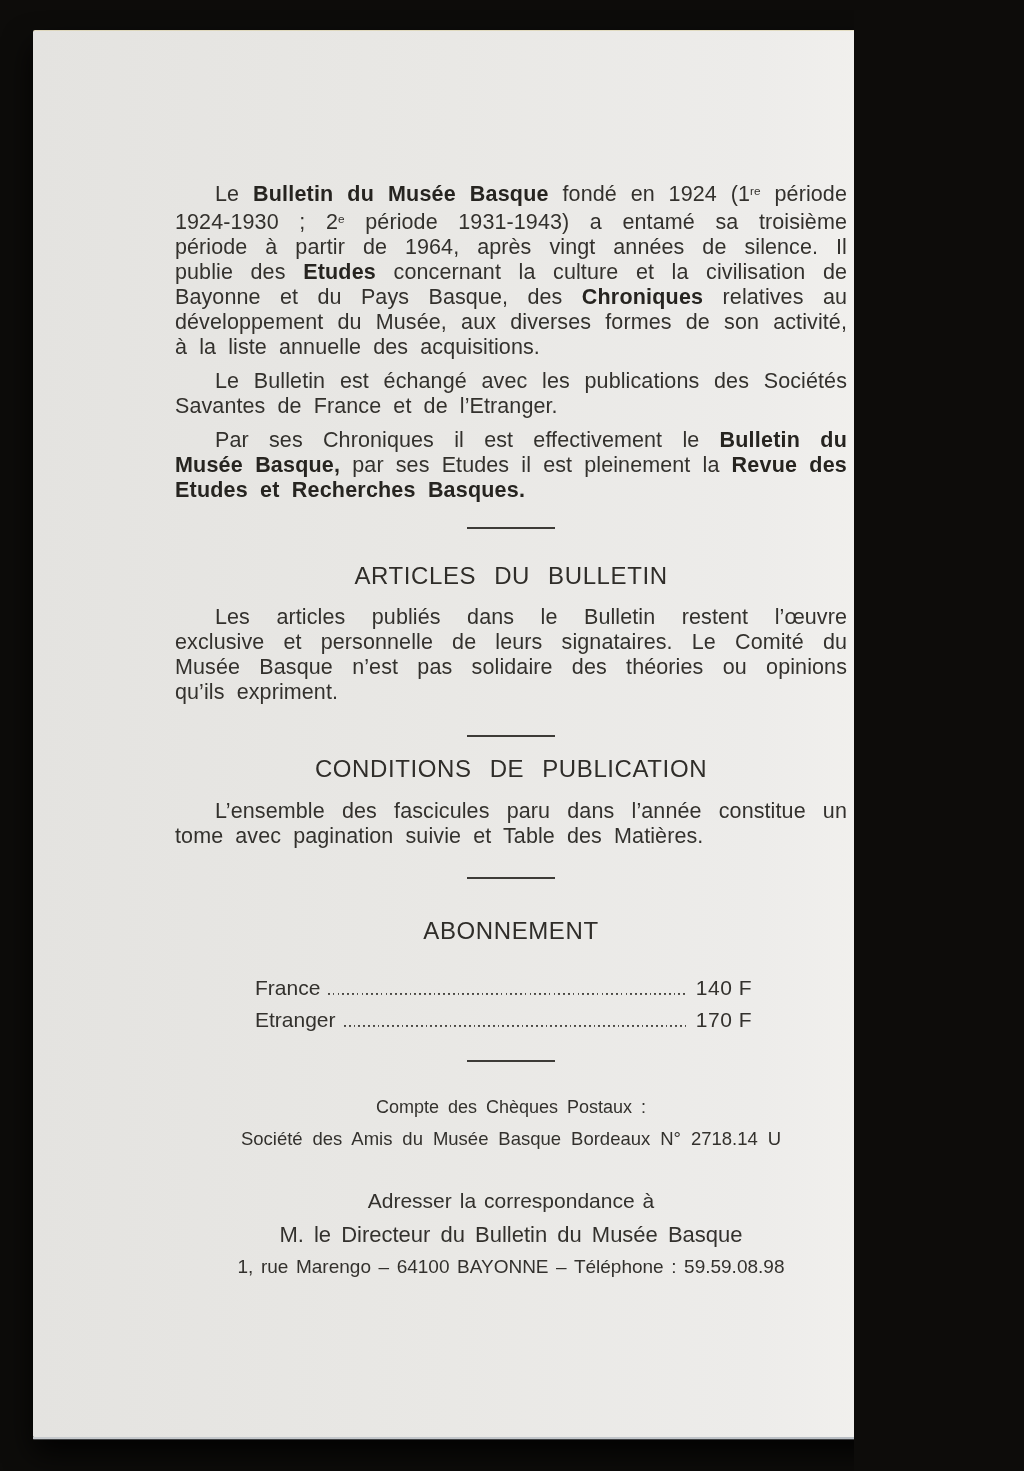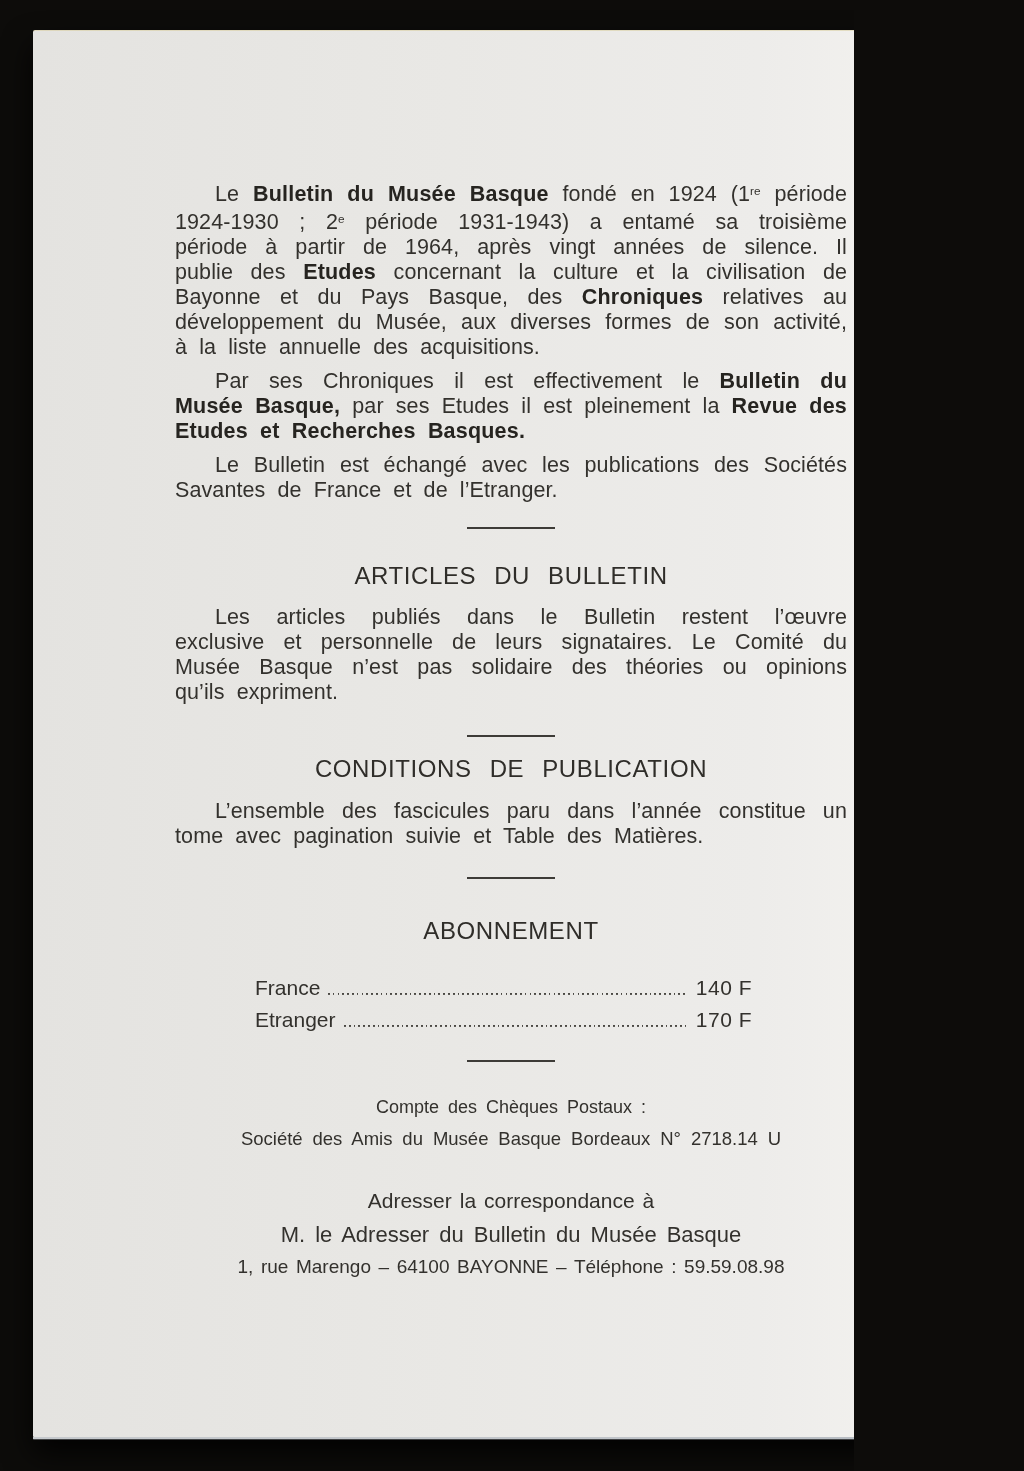--- a/index.html
+++ b/index.html
@@ -98,23 +98,23 @@
 <body>
 
 <div class="scan">
   <div class="page-next"></div>
 
   <div class="page">
     <div class="content">
 
       <p class="par m-p1"><span>Le </span><span class="b">Bulletin du Musée Basque</span><span> fondé en 1924 (1</span><span class="sup">re</span><span> période 1924-1930 ; 2</span><span class="sup">e</span><span> période 1931-1943) a entamé sa troisième période à partir de 1964, après vingt années de silence. Il publie des </span><span class="b">Etudes</span><span> concernant la culture et la civilisation de Bayonne et du Pays Basque, des </span><span class="b">Chroniques</span><span> relatives au développement du Musée, aux diverses formes de son activité, à la liste annuelle des acquisitions.</span></p>
 
+      <p class="par m-p3">Le Bulletin est échangé avec les publications des Sociétés Savantes de France et de l’Etranger.</p>
+
       <p class="par m-p2"><span>Par ses Chroniques il est effectivement le </span><span class="b">Bulletin du Musée Basque,</span><span> par ses Etudes il est pleinement la </span><span class="b">Revue des Etudes et Recherches Basques.</span></p>
-
-      <p class="par m-p3">Le Bulletin est échangé avec les publications des Sociétés Savantes de France et de l’Etranger.</p>
 
       <div class="rule m-rule1"></div>
 
       <h2 class="heading m-h1">ARTICLES DU BULLETIN</h2>
       <p class="par m-p4">Les articles publiés dans le Bulletin restent l’œuvre exclusive et personnelle de leurs signataires. Le Comité du Musée Basque n’est pas solidaire des théories ou opinions qu’ils expriment.</p>
 
       <div class="rule m-rule2"></div>
 
       <h2 class="heading m-h2">CONDITIONS DE PUBLICATION</h2>
       <p class="par m-p5">L’ensemble des fascicules paru dans l’année constitue un tome avec pagination suivie et Table des Matières.</p>
@@ -133,18 +133,18 @@
         <span class="abo-leader"></span>
         <span class="abo-price">170 F</span>
       </div>
 
       <div class="rule m-rule4"></div>
 
       <p class="center-line pay-1 m-pay1">Compte des Chèques Postaux :</p>
       <p class="center-line pay-2 m-pay2">Société des Amis du Musée Basque Bordeaux N° 2718.14 U</p>
 
       <p class="center-line corr-1 m-corr1">Adresser la correspondance à</p>
-      <p class="center-line corr-2 m-corr2">M. le Adresser du Bulletin du Musée Basque</p>
+      <p class="center-line corr-2 m-corr2">M. le Directeur du Bulletin du Musée Basque</p>
       <p class="center-line corr-3 m-corr3">1, rue Marengo – 64100 BAYONNE – Téléphone : 59.59.08.98</p>
 
     </div>
   </div>
 </div>
 
 </body></html>

